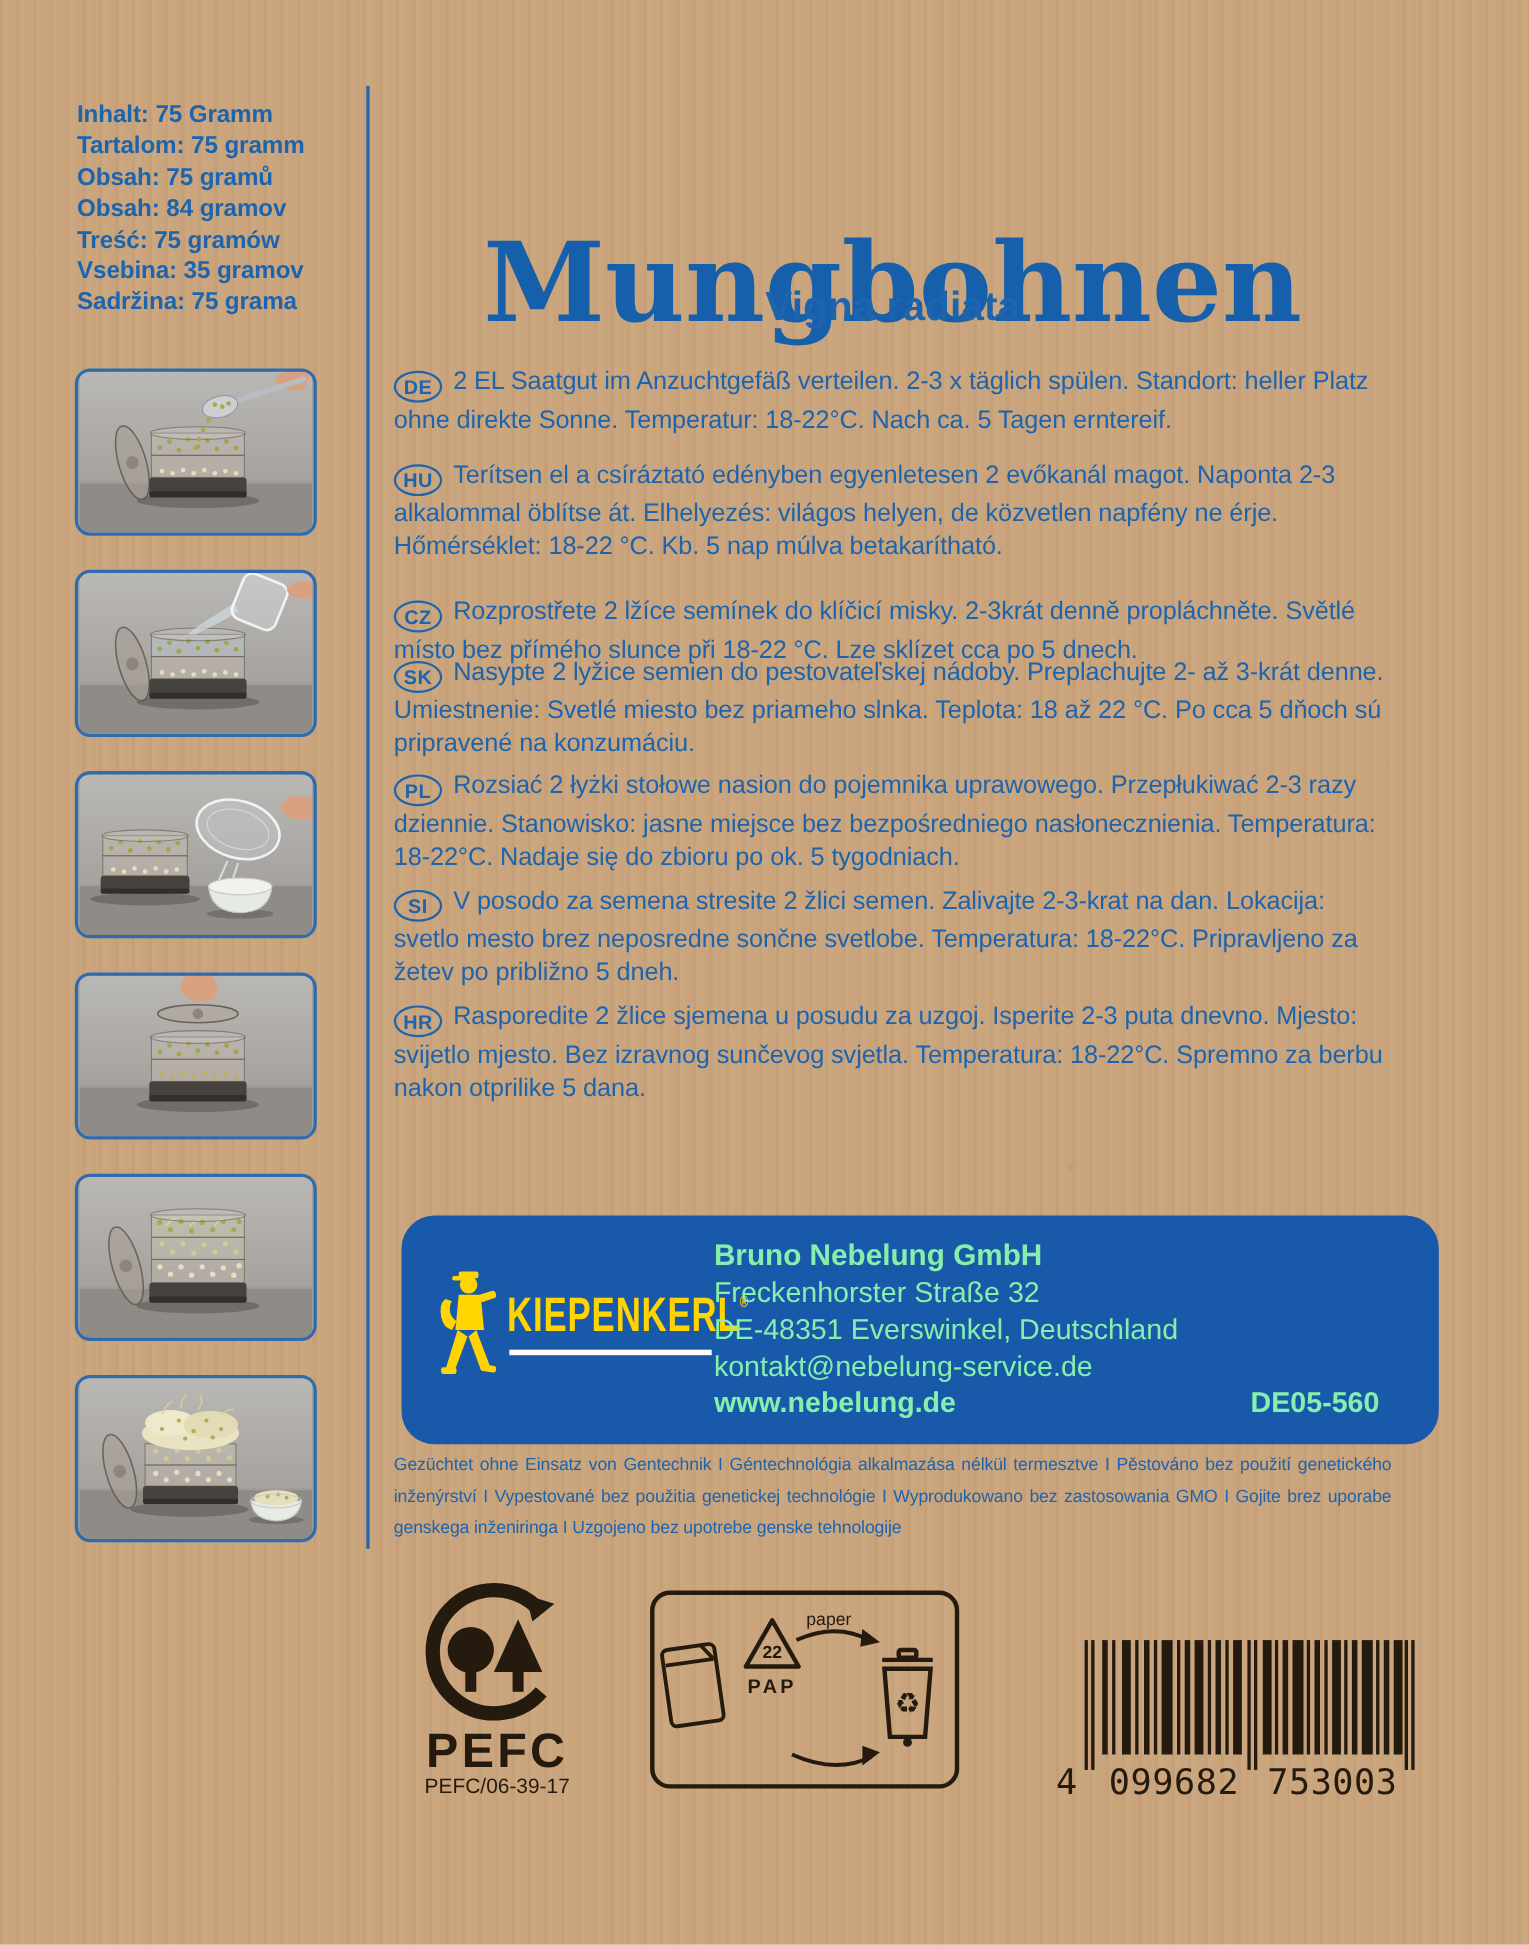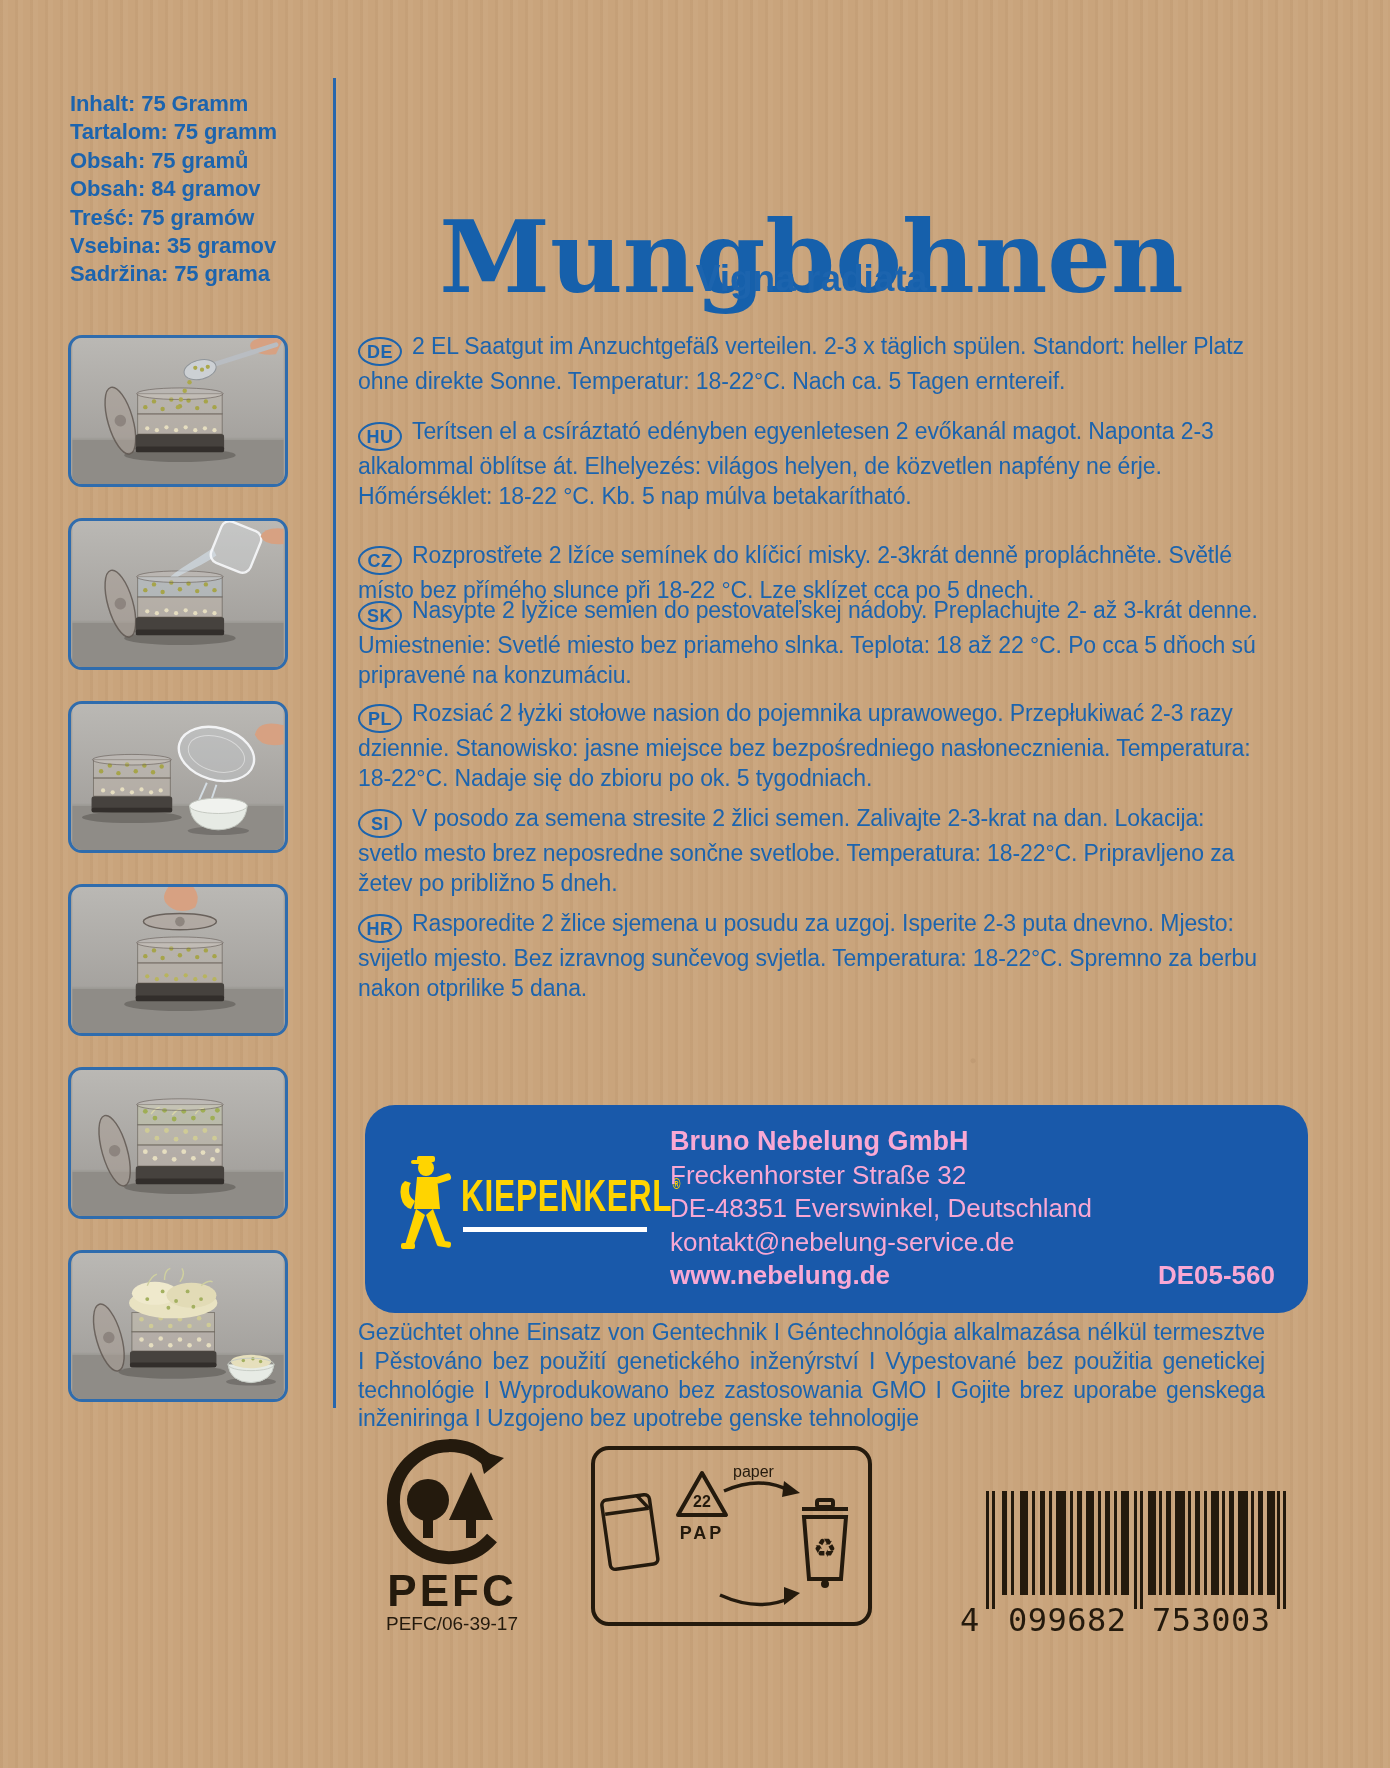--- a/index.html
+++ b/index.html
@@ -28,25 +28,25 @@
   .badge{display:inline-block;width:44px;height:29px;line-height:26px;border:2.5px solid #1c64ae;border-radius:50%;
          text-align:center;font-weight:bold;font-size:18px;letter-spacing:.5px;margin-right:10px;vertical-align:-4px;box-sizing:border-box;}
   .ide{top:331px;} .ihu{top:416px;} .icz{top:520px;margin-top:20px;} .isk{top:595px;} .ipl{top:698px;} .isi{top:803px;} .ihr{top:908px;}
   
   .brandbox{position:absolute;left:365px;top:1105px;width:943px;height:208px;background:#1959aa;border-radius:30px;}
   .kiepfig{position:absolute;left:28px;top:46px;}
   .wordmark{position:absolute;left:96px;top:66px;font-weight:bold;font-size:44px;color:#ffd400;
             transform:scaleX(.72);transform-origin:left center;letter-spacing:1px;white-space:nowrap;}
   .regmark{font-size:15px;vertical-align:22px;}
   .underline{position:absolute;left:98px;top:122px;width:184px;height:5px;background:#ffffff;}
-  .addr{position:absolute;left:305px;top:20px;width:620px;color:#f9a8d4;font-size:26px;line-height:33.5px;}
+  .addr{position:absolute;left:284px;top:20px;width:620px;color:#86efac;font-size:26px;line-height:33.5px;}
   .addr .company{font-weight:bold;font-size:27px;}
   .webrow{display:flex;justify-content:space-between;width:605px;font-weight:bold;}
   
-  .gmo{position:absolute;left:358px;top:1318px;width:907px;font-size:23px;line-height:28.8px;color:#1c64ae;
+  .gmo{position:absolute;left:358px;top:1318px;width:907px;font-size:16px;line-height:28.8px;color:#1c64ae;
        text-align:justify;letter-spacing:-0.1px;}
   
   .pefc{position:absolute;left:372px;top:1438px;}
   .recycle{position:absolute;left:590px;top:1445px;}
   .barcode{position:absolute;left:950px;top:1483px;}
   svg text{font-family:"Liberation Sans",sans-serif;}
   .mono{font-family:"DejaVu Sans Mono",monospace;}
 </style>
 </head>
 <body>

